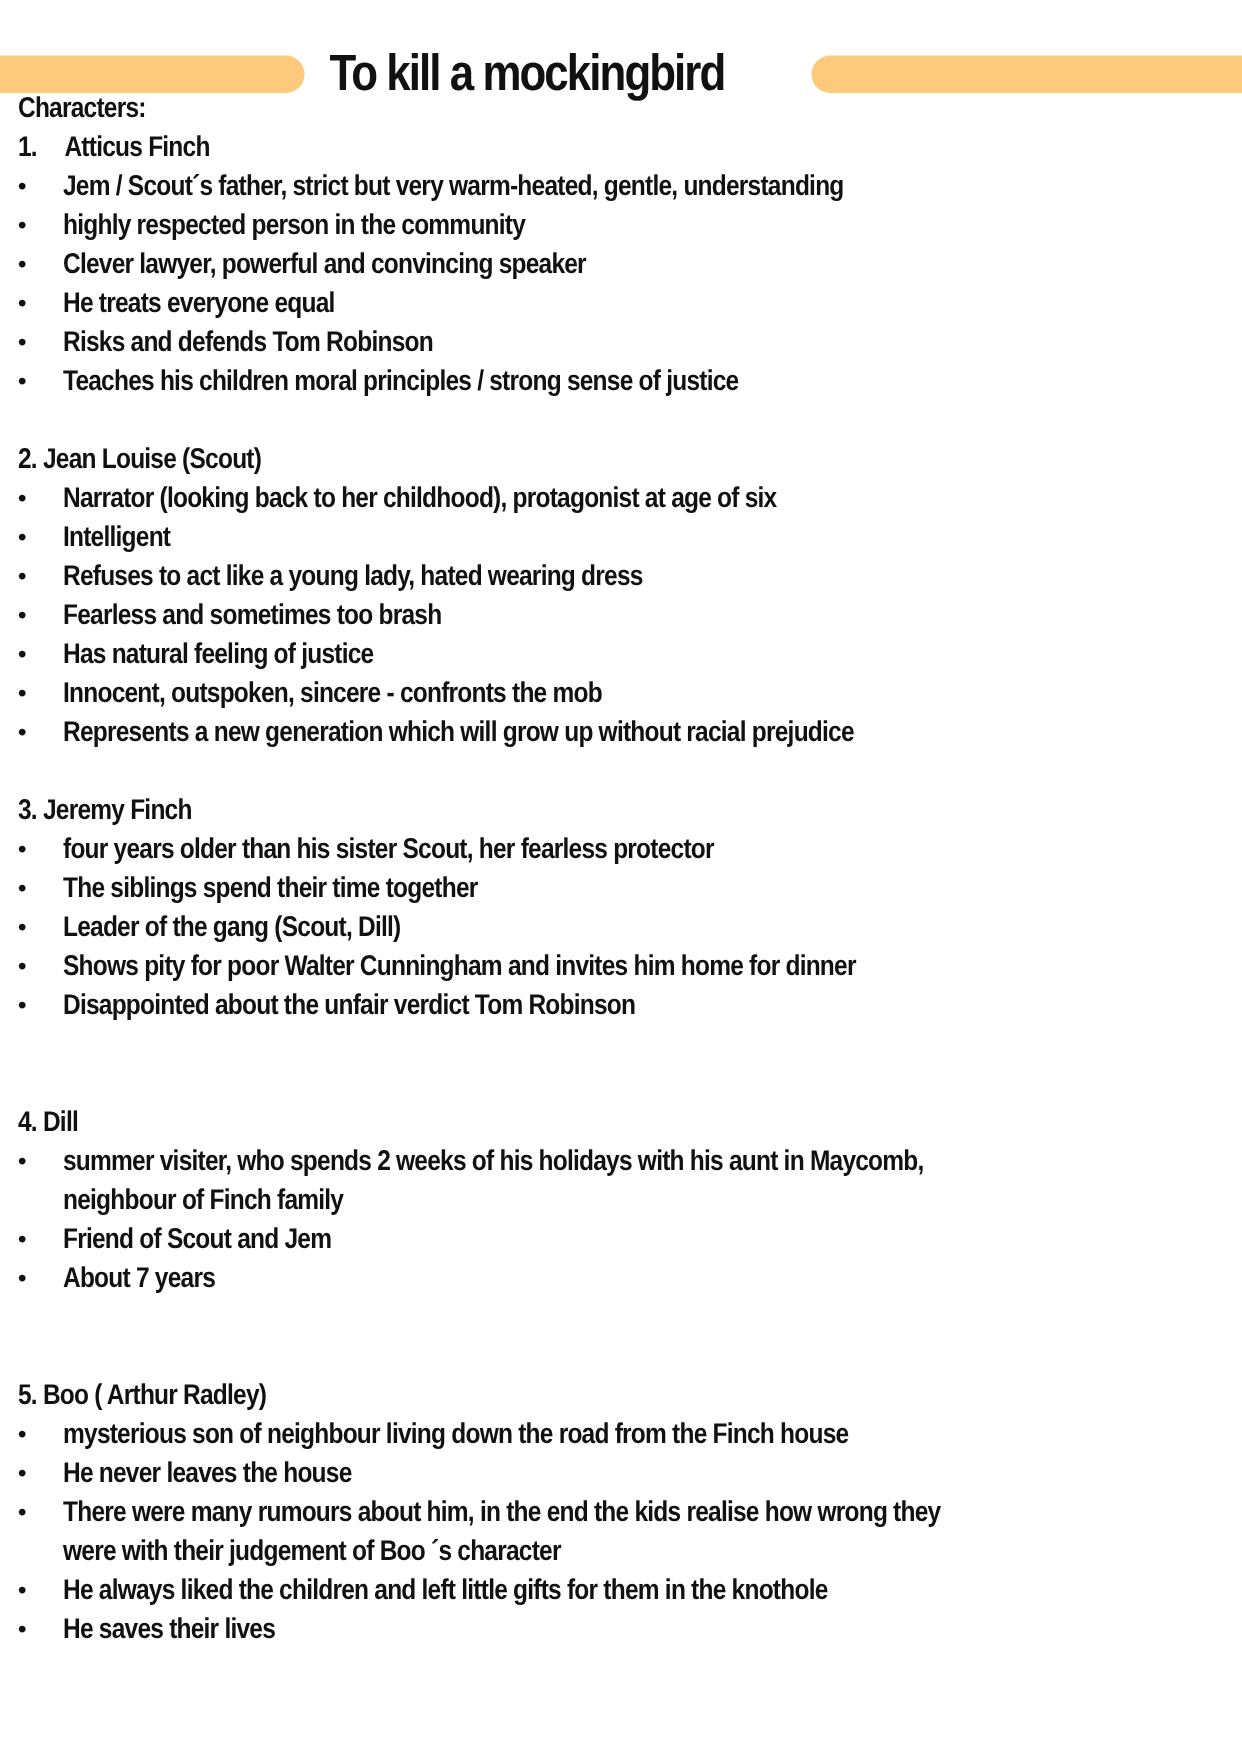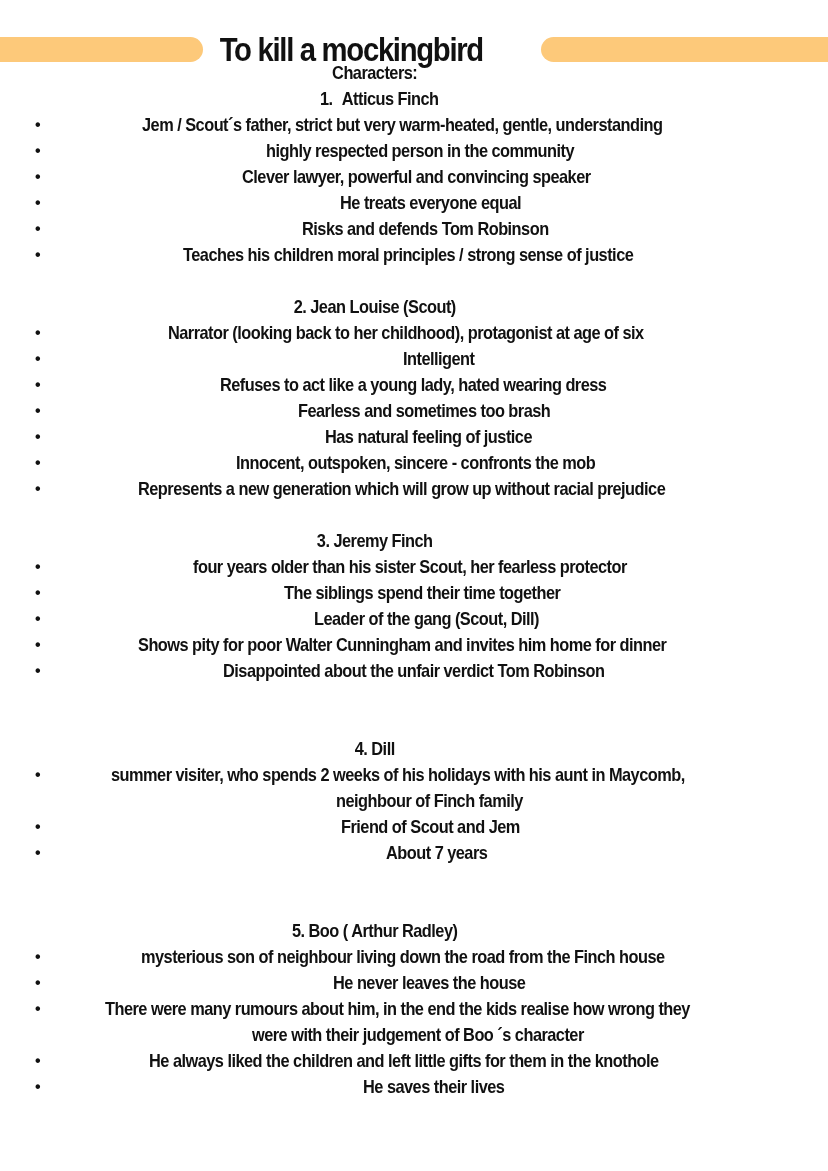--- a/index.html
+++ b/index.html
@@ -5,21 +5,21 @@
   html, body { margin: 0; padding: 0; background: #ffffff; }
   body { width: 828px; height: 1171px; position: relative; overflow: hidden;
          font-family: "Liberation Sans", "DejaVu Sans", sans-serif; color: #111; }
   .header { position: absolute; top: 18px; left: 0; width: 828px; height: 64px; }
   .bar { position: absolute; top: 19px; height: 25px; background: #fdc97a; }
   .bar-left { left: 0; width: 203px; border-radius: 0 13px 13px 0; }
   .bar-right { left: 541px; width: 287px; border-radius: 13px 0 0 13px; }
   .title { position: absolute; top: 8px; left: 218px; width: 310px; text-align: center;
            font-size: 34px; font-weight: bold; letter-spacing: -1.5px; transform: scaleX(0.86);
            transform-origin: left center; white-space: nowrap; line-height: 46px; }
-  .content { position: absolute; top: 60px; left: 35px; width: 790px; text-align: center; }
+  .content { position: absolute; top: 60px; left: 12px; width: 790px; }
   .label { font-weight: bold; font-size: 19px; letter-spacing: -0.6px; line-height: 26px;
            transform: scaleX(0.86); transform-origin: left center; white-space: nowrap; }
   .section { margin: 0; }
   .heading { font-weight: bold; font-size: 19px; letter-spacing: -0.6px; line-height: 26px;
              transform: scaleX(0.86); transform-origin: left center; white-space: nowrap; }
   .heading .num1 { display: inline-block; width: 36px; }
   ul { list-style: none; margin: 0; padding: 0; }
   li { position: relative; padding-left: 30px; font-weight: bold; font-size: 19px;
        letter-spacing: -0.6px; line-height: 26px; }
   li .txt { display: inline-block; transform: scaleX(0.86); transform-origin: left center;

